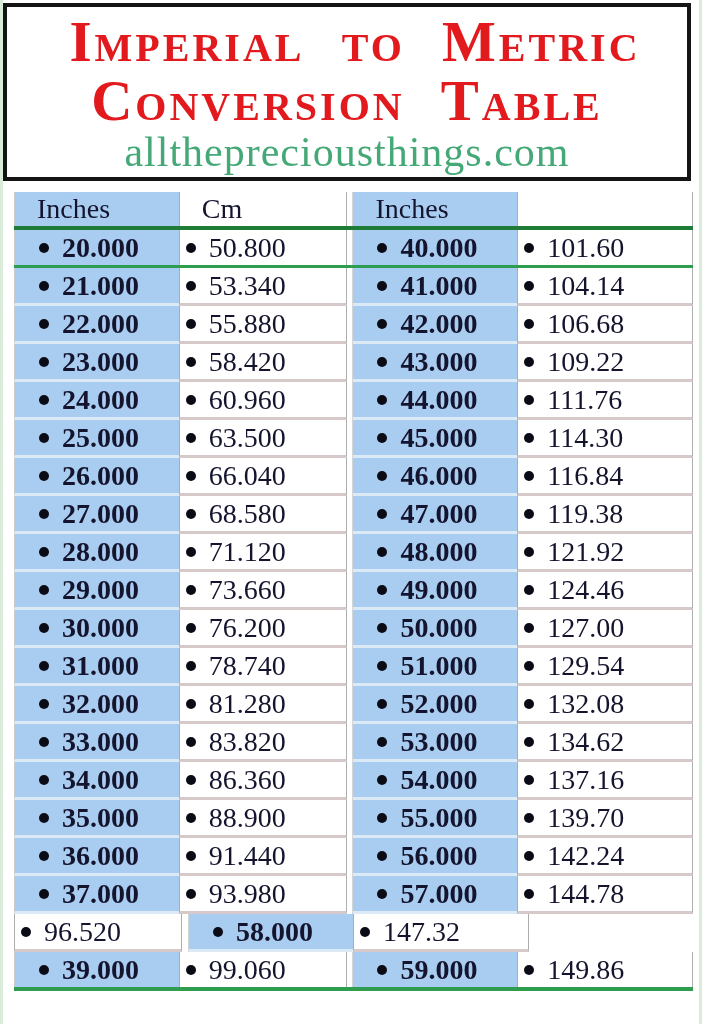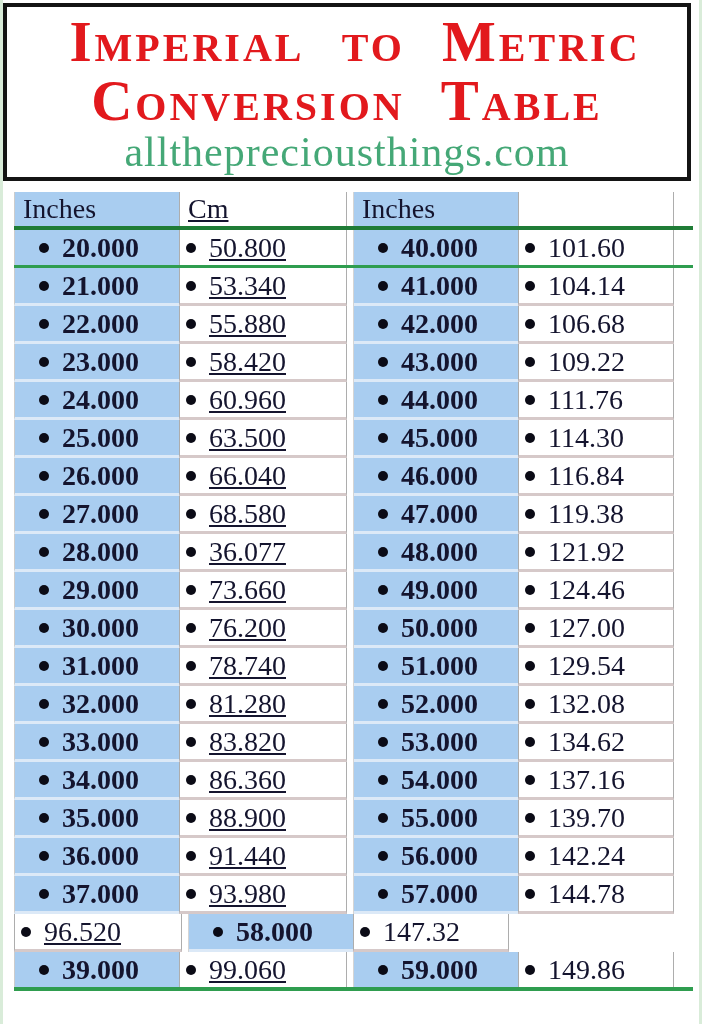--- a/index.html
+++ b/index.html
@@ -36,26 +36,26 @@
     letter-spacing:1px;
     font-family:Liberation Serif, serif;
   }
 
   
   .conv-table{position:absolute;top:192px;left:14px;width:679px;}
   .trow{display:flex;}
   .cell{box-sizing:border-box;display:flex;align-items:center;
         font-size:28px;color:var(--cell_text);overflow:hidden;white-space:nowrap;}
   .c1{width:165px;background:var(--column_blue);border-left:1px solid #cccccc;}
-  .c2{width:168px;background:#ffffff;border-left:1px solid var(--border_gray);border-right:1px solid var(--border_gray);text-decoration:underline;}
+  .c2{width:168px;background:#ffffff;border-left:1px solid var(--border_gray);border-right:1px solid var(--border_gray);}
   .gapcol{width:6px;background:#ffffff;border-right:1px solid #d5d5d5;}
   .c3{width:164px;background:var(--column_blue);}
-  .c4{width:156px;background:#ffffff;border-left:1px solid var(--border_gray);border-right:1px solid var(--border_gray);}
-
-  .th{height:34px;padding-left:8px;}
+  .c4{width:176px;background:#ffffff;border-left:1px solid var(--border_gray);border-right:1px solid var(--border_gray);}
+
+  .th{height:34px;padding-left:22px;}
   .td{height:38px;padding-left:24px;border-bottom:3px solid;}
   .c1.td,.c3.td{border-bottom-color:var(--separator_blue);font-weight:bold;}
   .c2.td,.c4.td{border-bottom-color:var(--separator_pink);padding-left:6px;}
   .trow.no-sep .td{border-bottom:none;height:35px;}
 
   .bullet{
     display:inline-block;width:10px;height:10px;border-radius:50%;
     background:#0b0b16;margin-right:13px;flex:0 0 auto;
     font-size:0;line-height:0;color:transparent;
   }
@@ -243,21 +243,21 @@
       <span class="val">119.38</span>
     </div>
   </div>
         <div class="trow">
     <div class="cell td c1">
       <span class="bullet">•</span>
       <span class="val">28.000</span>
     </div>
     <div class="cell td c2">
       <span class="bullet">•</span>
-      <span class="val">36.077</span>
+      <span class="val">71.120</span>
     </div>
     <div class="gapcol"></div>
     <div class="cell td c3">
       <span class="bullet">•</span>
       <span class="val">48.000</span>
     </div>
     <div class="cell td c4">
       <span class="bullet">•</span>
       <span class="val">121.92</span>
     </div>

